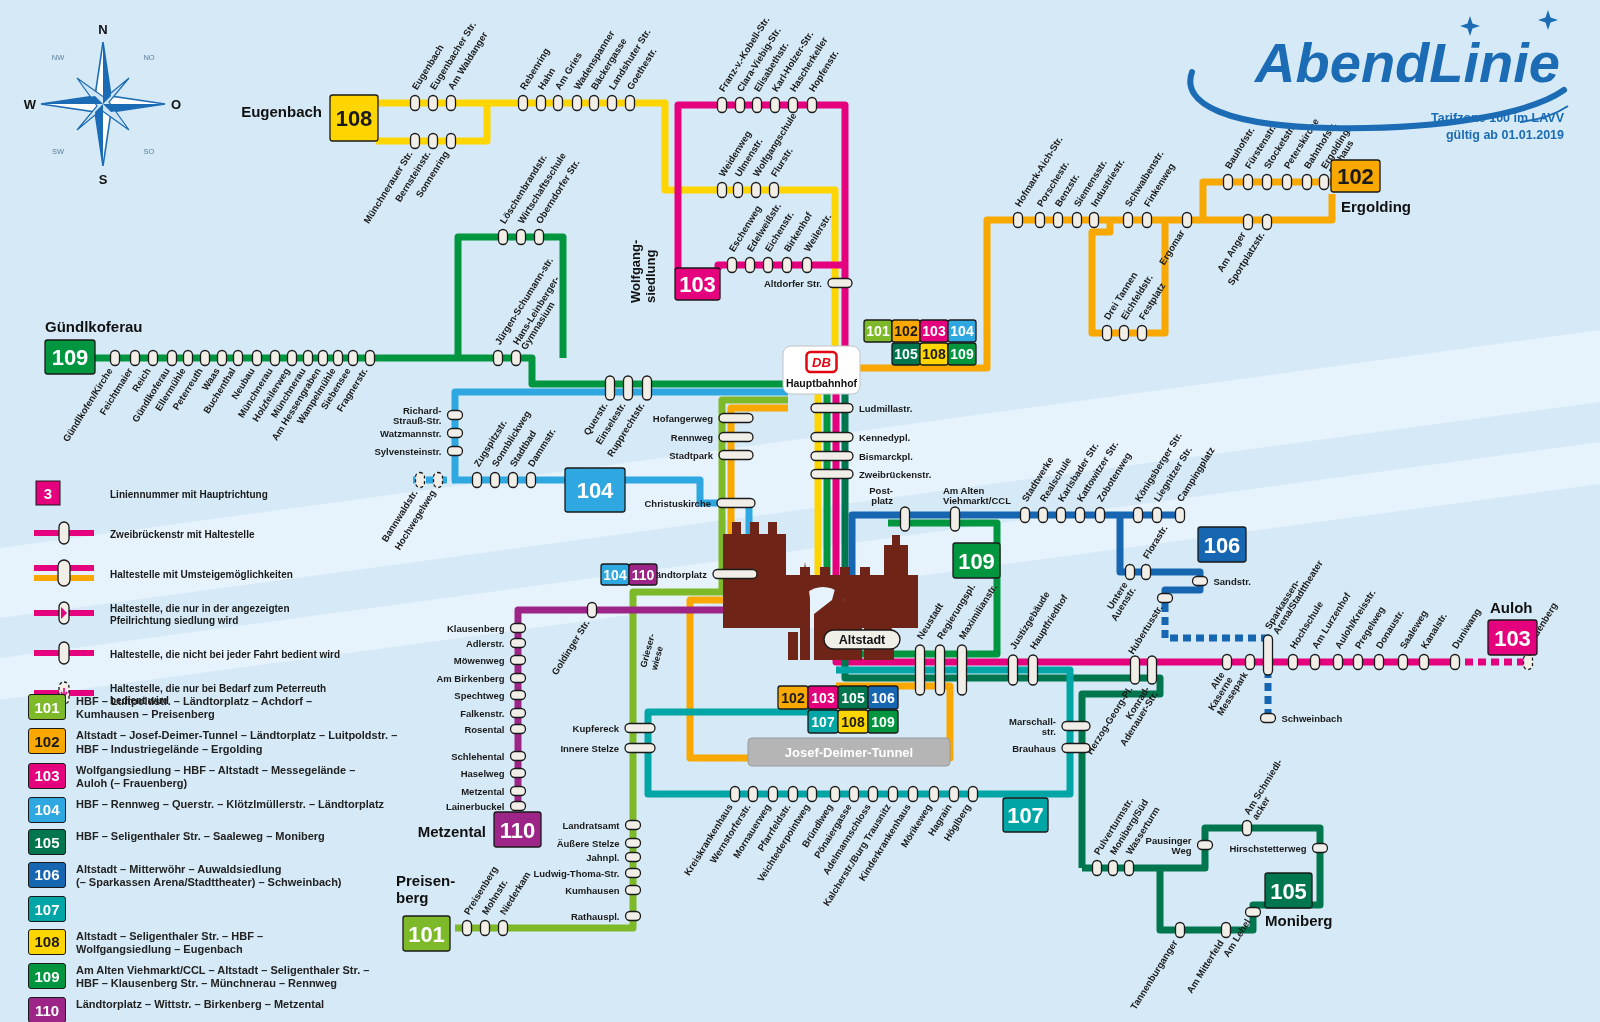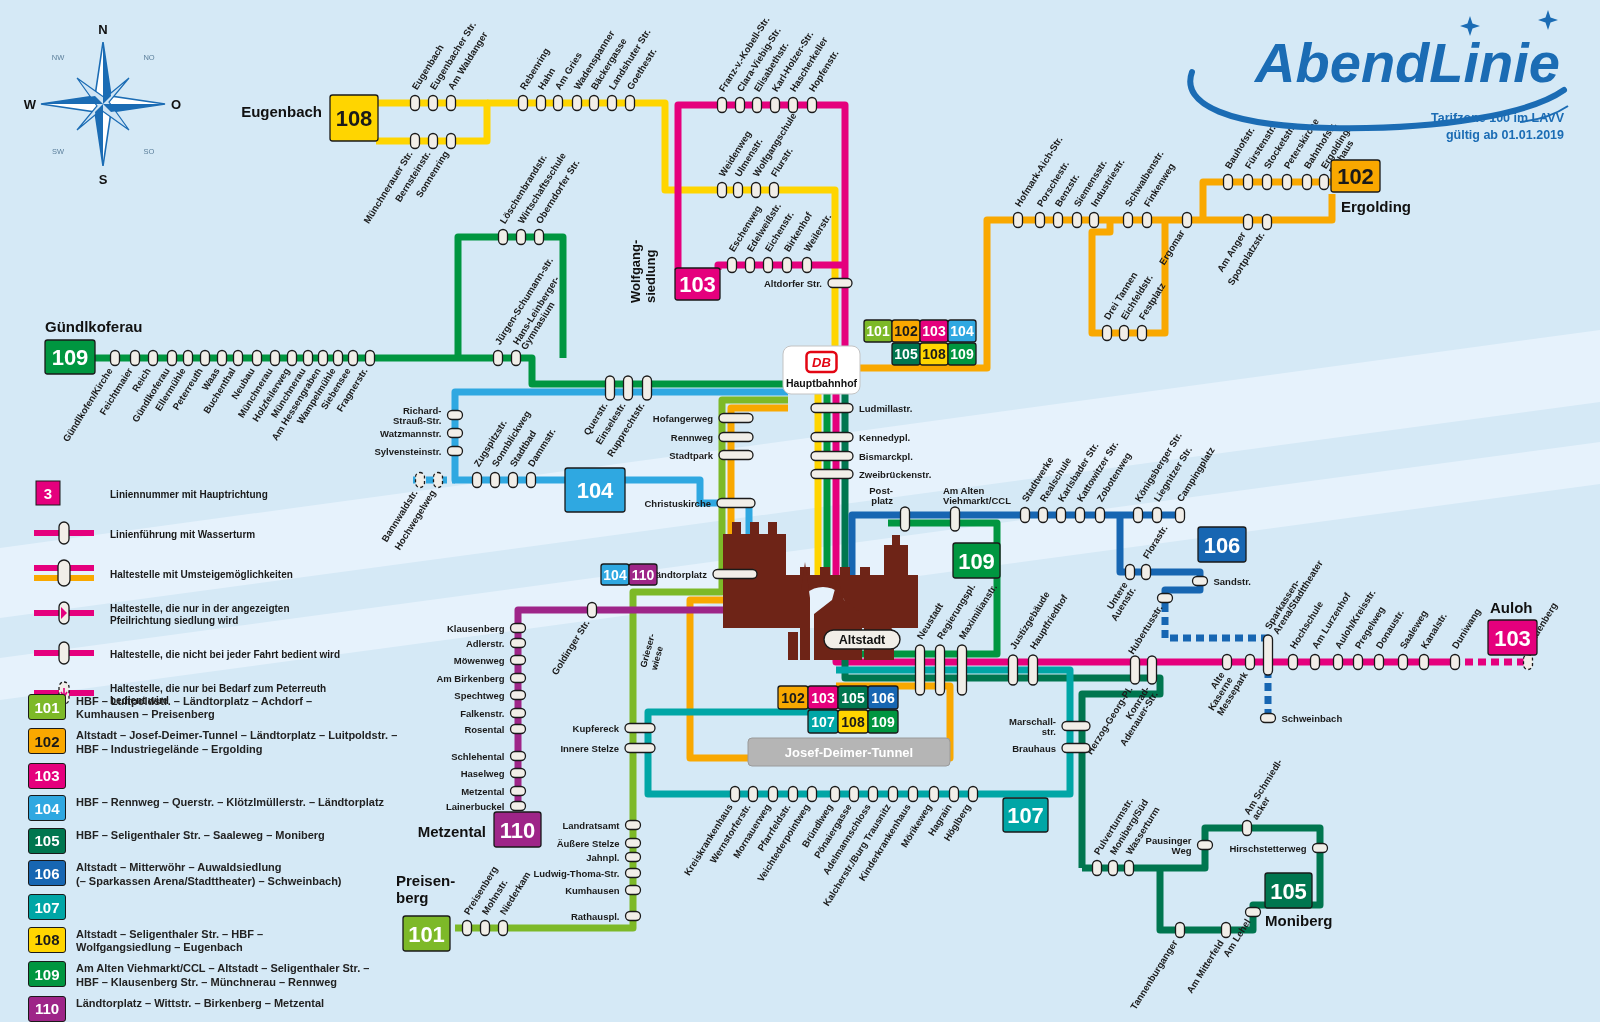--- a/index.html
+++ b/index.html
@@ -791,21 +791,21 @@
             <rect x="4" y="3" width="24" height="24" fill="#e5007d" stroke="#1a1a1a"></rect>
             <text x="16" y="21" text-anchor="middle" font-size="15" font-weight="bold" fill="#fff">3</text>
           </svg></div>
         <div class="leg-txt">Liniennummer mit Hauptrichtung</div>
       </div>
       <div class="leg-row">
         <div class="leg-sym"><svg width="78" height="30" viewBox="0 0 78 30">
             <rect x="2" y="12" width="60" height="6" fill="#e5007d"></rect>
             <rect x="27" y="4" width="10" height="22" rx="5" fill="#f1eee8" stroke="#1a1a1a" stroke-width="1.3"></rect>
           </svg></div>
-        <div class="leg-txt">Linienführung mit Wasserturm</div>
+        <div class="leg-txt">Zweibrückenstr mit Haltestelle</div>
       </div>
       <div class="leg-row">
         <div class="leg-sym"><svg width="78" height="30" viewBox="0 0 78 30">
             <rect x="2" y="7" width="60" height="6" fill="#e5007d"></rect>
             <rect x="2" y="17" width="60" height="6" fill="#f9a800"></rect>
             <rect x="26" y="2" width="12" height="26" rx="6" fill="#f1eee8" stroke="#1a1a1a" stroke-width="1.3"></rect>
           </svg></div>
         <div class="leg-txt">Haltestelle mit Umsteigemöglichkeiten</div>
       </div>
       <div class="leg-row">
@@ -842,20 +842,22 @@
         <div class="route-desc">HBF – Luitpoldstr. – Ländtorplatz – Achdorf –
 Kumhausen – Preisenberg</div>
       </div>
       <div class="route-row">
         <div class="route-badge" style="background: rgb(249, 168, 0); color: rgb(26, 26, 26);">102</div>
         <div class="route-desc">Altstadt – Josef-Deimer-Tunnel – Ländtorplatz – Luitpoldstr. –
 HBF – Industriegelände – Ergolding</div>
       </div>
       <div class="route-row">
         <div class="route-badge" style="background: rgb(229, 0, 125);">103</div>
+        <div class="route-desc">Wolfgangsiedlung – HBF – Altstadt – Messegelände –
+Auloh (– Frauenberg)</div>
       </div>
       <div class="route-row">
         <div class="route-badge" style="background: rgb(47, 168, 225);">104</div>
         <div class="route-desc">HBF – Rennweg – Querstr. – Klötzlmüllerstr. – Ländtorplatz</div>
       </div>
       <div class="route-row">
         <div class="route-badge" style="background: rgb(0, 118, 79);">105</div>
         <div class="route-desc">HBF – Seligenthaler Str. – Saaleweg – Moniberg</div>
       </div>
       <div class="route-row">

